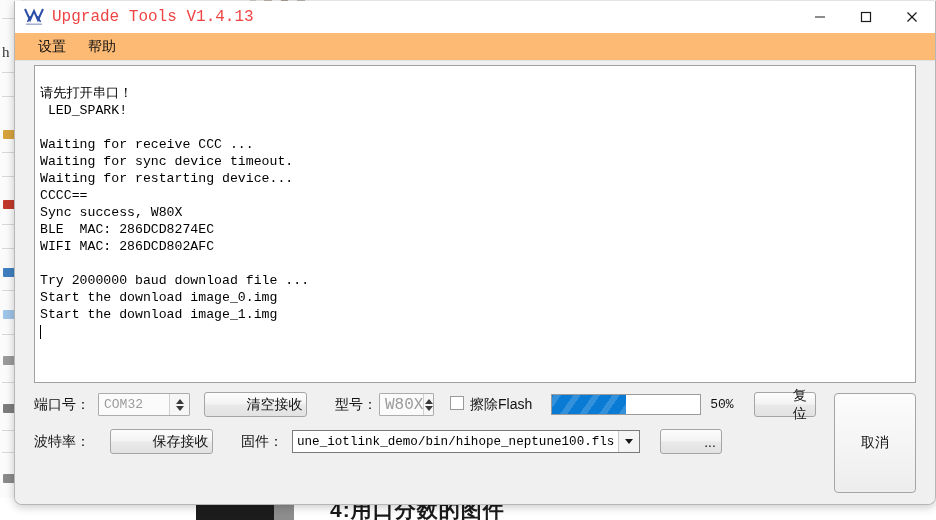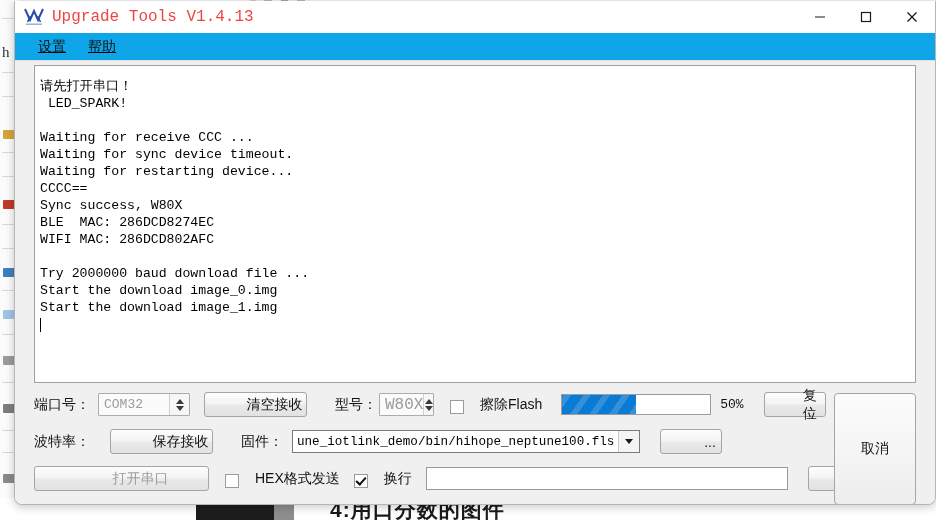--- a/index.html
+++ b/index.html
@@ -136,26 +136,25 @@
     width: 46px;
     height: 31px;
     display: flex;
     align-items: center;
     justify-content: center;
   }
 
   
   .menubar {
     height: 27px;
-    background: #0ea5e9;
+    background: #fdba74;
     display: flex;
     align-items: center;
     padding-left: 14px;
     border-bottom: 1px solid #e2e2e2;
-    text-decoration: underline;
   }
   .menu-item {
     font-size: 14px;
     color: #111111;
     padding: 3px 9px;
     margin-right: 4px;
     font-family: "Liberation Sans", sans-serif;
   }
 
   
@@ -169,21 +168,21 @@
 
   
   .logbox {
     position: absolute;
     left: 19px; top: 4px;
     width: 882px; height: 318px;
     background: #ffffff;
     border: 1px solid #a0a0a0;
     box-sizing: border-box;
     overflow: hidden;
-    padding: 12px 5px;
+    padding: 19px 5px;
   }
   .logtext {
     margin: 0;
     font-family: "Liberation Mono", "DejaVu Sans Mono", monospace;
     font-size: 13.2px;
     line-height: 17px;
     color: #000000;
     white-space: pre;
   }
   .caret {
@@ -276,22 +275,22 @@
     box-sizing: border-box;
     font-family: "Liberation Sans", sans-serif;
     cursor: default;
     padding-left: 38px;
   }
   .btn.disabled { color: #9d9d9d; }
 
   
   .cbwrap {
     display: flex;
-    align-items: flex-end;
-    gap: 16px;
+    align-items: flex-start;
+    gap: 6px;
   }
   .cbox {
     width: 14px; height: 14px;
     border: 1px solid #9a9a9a;
     background: #ffffff;
     box-sizing: border-box;
     position: relative;
   }
   .cbox.checked::after {
     content: "";
@@ -369,21 +368,21 @@
     background: #ffffff;
     box-sizing: border-box;
   }
 
   
   .bigbtn {
     position: absolute;
     right: 0;
     top: 2px;
     width: 82px;
-    height: 112px;
+    height: 100px;
     background: linear-gradient(180deg,#fcfcfc 0%,#f5f5f5 50%,#ededed 100%);
     border: 1px solid #a5a5a5;
     border-radius: 4px;
     display: flex;
     align-items: center;
     justify-content: center;
     font-size: 14px;
     color: #101010;
     box-sizing: border-box;
     font-family: "Liberation Sans", sans-serif;
@@ -520,31 +519,18 @@
         <span class="lbl" style="margin-left:28px">固件：</span>
         <div class="combo" style="width:348px;margin-left:9px">
           <span class="ctext">une_iotlink_demo/bin/hihope_neptune100.fls</span>
           <span class="carrow">
             <span class="chev"></span>
           </span>
         </div>
         <div class="btn" style="width:62px;height:25px;margin-left:20px">...</div>
       </div>
 
-      <div class="crow r3">
-        <div class="btn disabled" style="width:175px;height:25px">打开串口</div>
-        <span class="cbwrap" style="margin-left:16px">
-          <span class="cbox"></span>
-          <span class="lbl">HEX格式发送</span>
-        </span>
-        <span class="cbwrap" style="margin-left:14px">
-          <span class="cbox checked"></span>
-          <span class="lbl">换行</span>
-        </span>
-        <div class="tinput" style="width:362px;margin-left:14px"></div>
-        <div class="btn" style="width:62px;height:25px;margin-left:20px">发送</div>
-      </div>
 
       <div class="bigbtn">取消</div>
     </div>
   </div>
 
 </div>
 
 </body></html>

